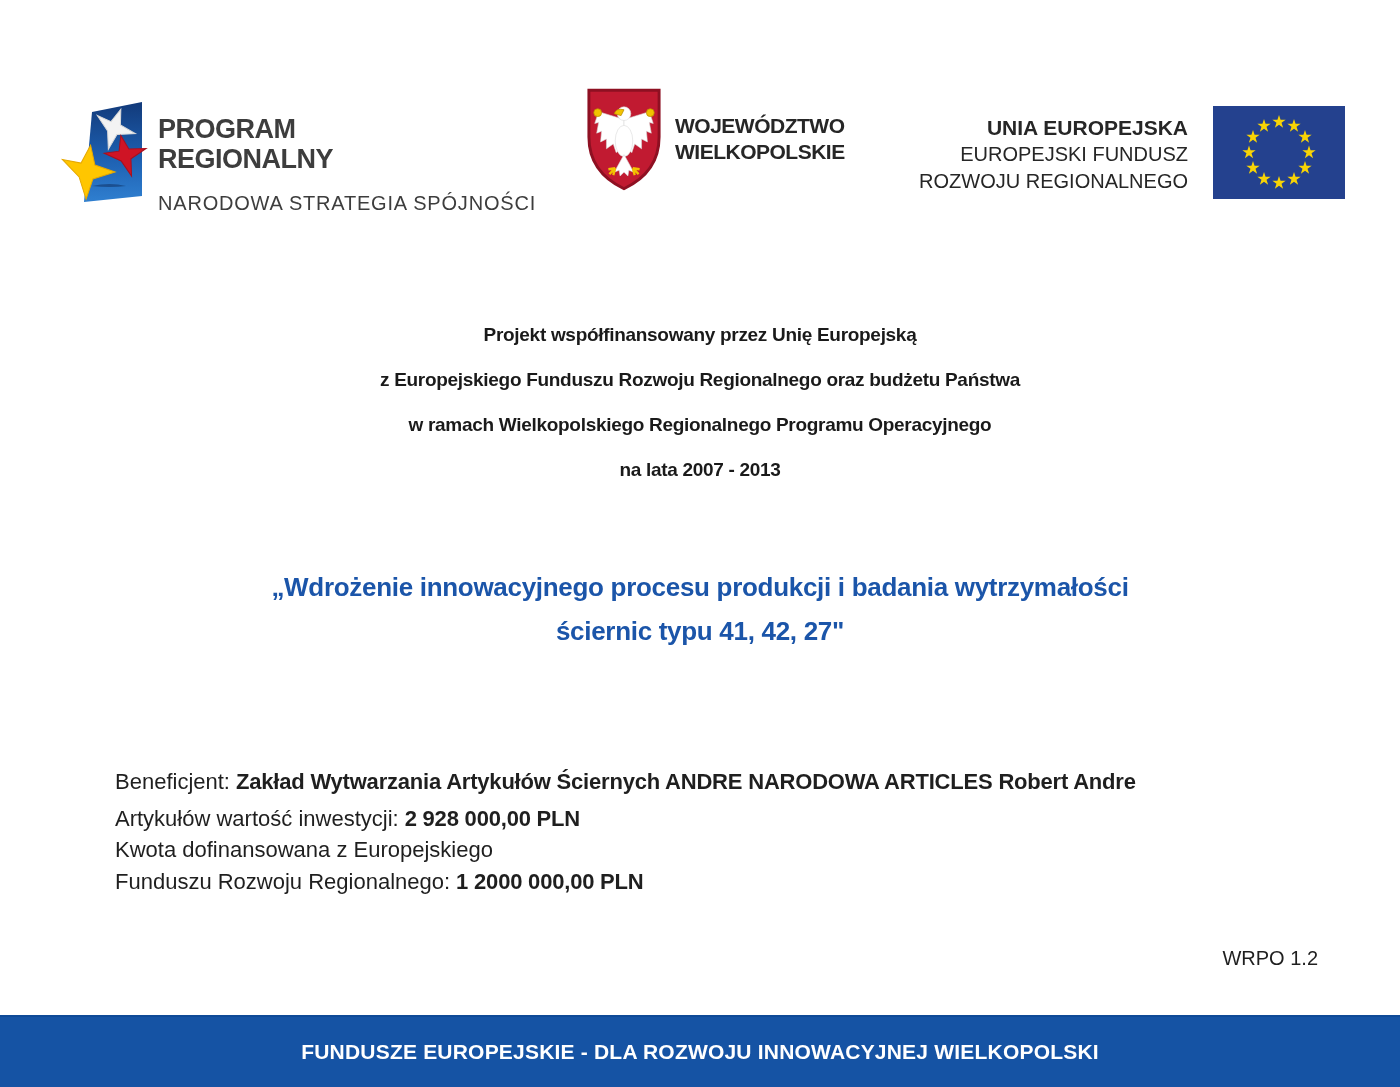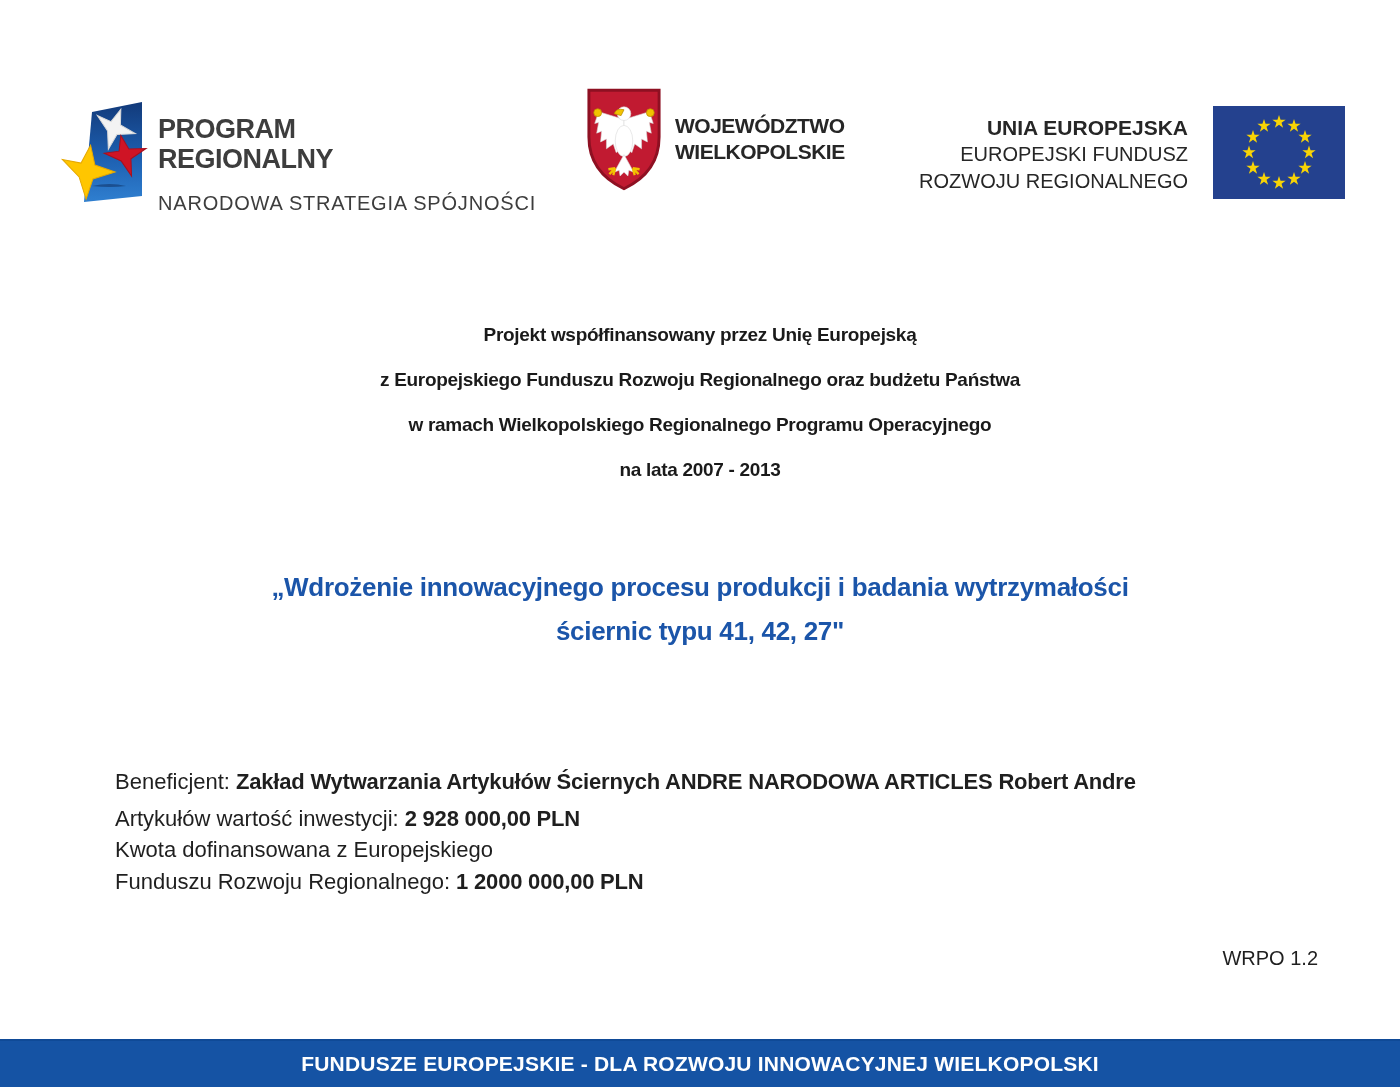--- a/index.html
+++ b/index.html
@@ -41,21 +41,21 @@
 
   
   .details{position:absolute;left:115px;top:766px;font-size:22px;line-height:31.5px;color:#1f1f1f;}
   .details .row{white-space:nowrap;}
   .details .lbl{margin-right:6px;}
   .details b{letter-spacing:-0.2px;}
   .details .row-beneficiary{margin-bottom:5px;}
 
   
   .wrpo{position:absolute;right:82px;top:947px;font-size:20px;color:#1f1f1f;}
-  .banner{position:absolute;left:0;bottom:0;width:1400px;height:48px;background:var(--banner-blue);
+  .banner{position:absolute;left:0;bottom:0;width:1400px;height:72px;background:var(--banner-blue);
           border-top:2px solid #0f4a97;display:flex;align-items:center;justify-content:center;}
   .banner-text{color:#ffffff;font-size:21px;font-weight:bold;letter-spacing:0.2px;}
 </style>
 </head>
 <body>
 
 <div class="page">
 
   <div class="logo-nss">
     <svg class="emblem" viewBox="0 0 86 106" overflow="visible">

